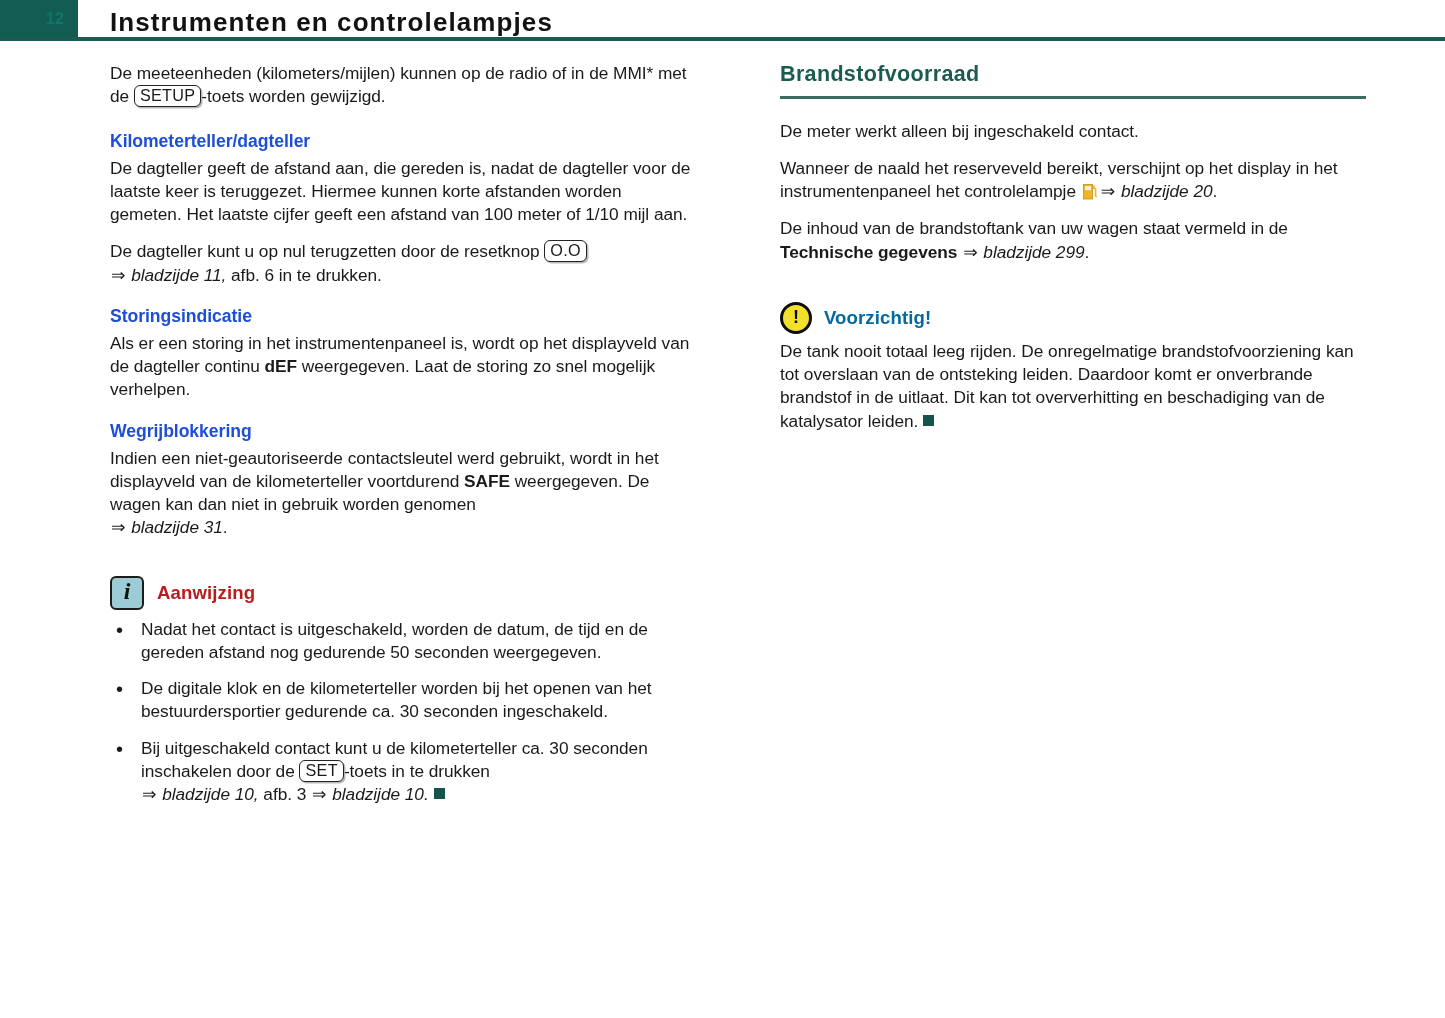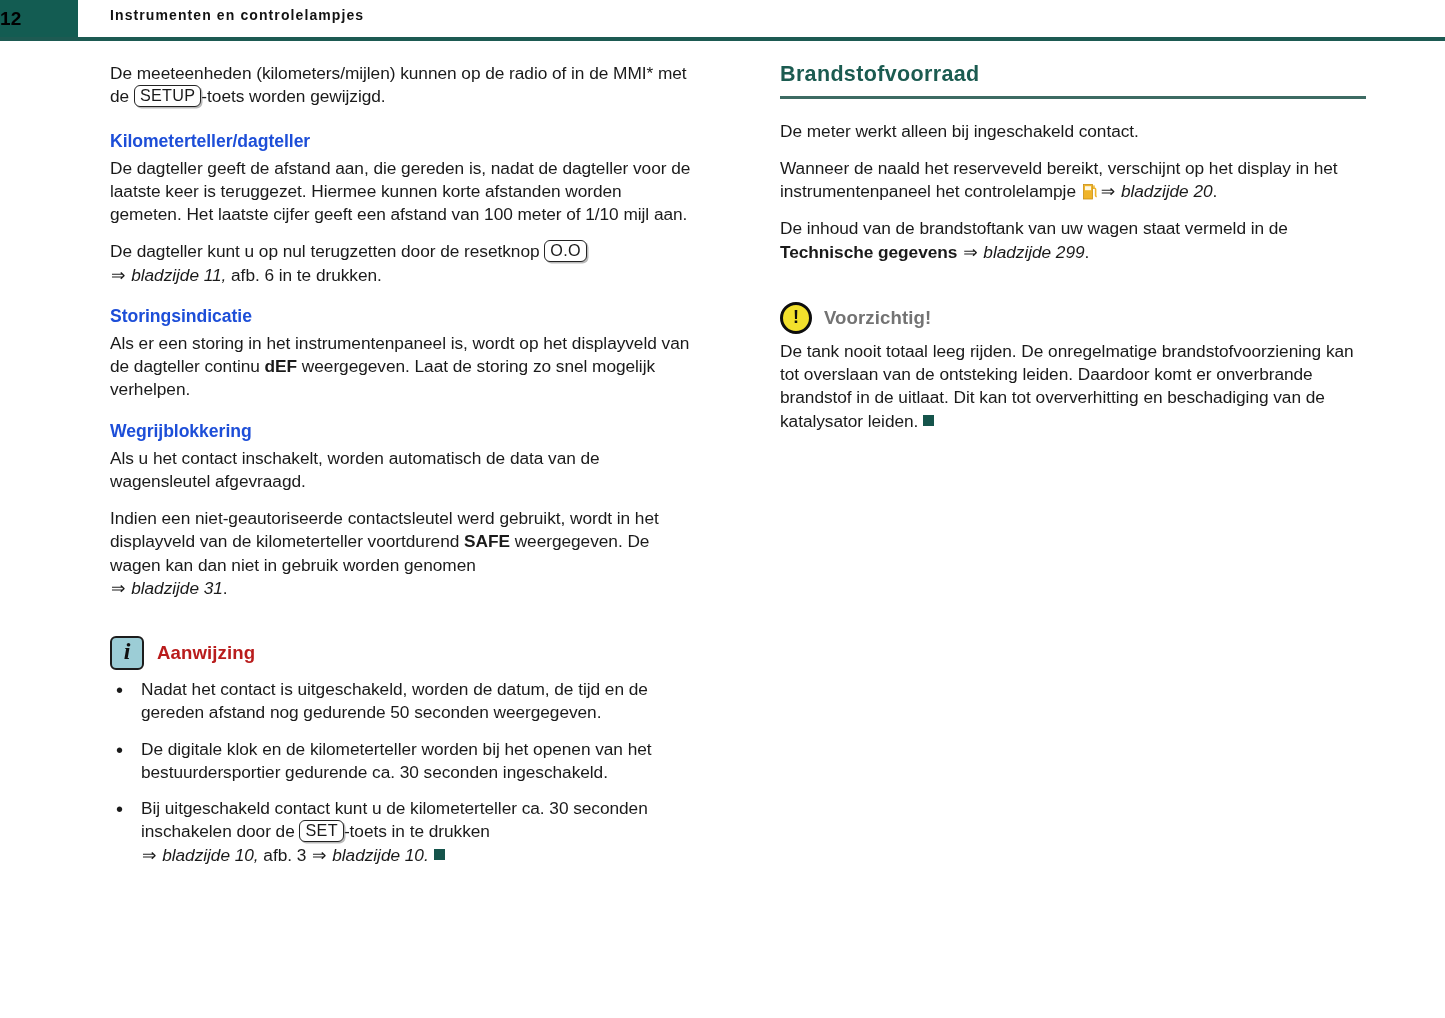--- a/index.html
+++ b/index.html
@@ -30,31 +30,31 @@
     height: 37px;
     background: #135c52;
   }
   .header-pagenum {
     position: absolute;
     left: 0;
     top: 0;
     width: 64px;
     height: 37px;
     line-height: 37px;
-    text-align: left;
-    color: #000000;
-    font-size: 19px;
+    text-align: right;
+    color: #0f766e;
+    font-size: 16px;
     font-weight: bold;
     letter-spacing: 0.2px;
   }
   .header-title {
     position: absolute;
     left: 110px;
     top: 7px;
-    font-size: 14px;
+    font-size: 26px;
     font-weight: bold;
     letter-spacing: 1.1px;
     color: #121212;
     white-space: nowrap;
   }
   .header-rule {
     position: absolute;
     left: 0;
     top: 37px;
     width: 1445px;
@@ -227,21 +227,21 @@
     font-family: "Liberation Sans", sans-serif;
     font-weight: bold;
     font-size: 18px;
     line-height: 25px;
     color: #0d0d0d;
   }
   .warn-title {
     margin-left: 12px;
     font-size: 18.6px;
     font-weight: bold;
-    color: #737373;
+    color: #0369a1;
     letter-spacing: 0.1px;
   }
 
   
   .icon-fuel {
     display: inline-block;
     width: 15px;
     height: 17px;
     vertical-align: -3px;
     margin: 0 2px;
@@ -264,21 +264,20 @@
     <p><span>De meeteenheden (kilometers/mijlen) kunnen op de radio of in de MMI* met de </span><span class="keycap">SETUP</span><span>-toets worden gewijzigd.</span></p>
 
     <h2 class="sub first">Kilometerteller/dagteller</h2>
     <p>De dagteller geeft de afstand aan, die gereden is, nadat de dagteller voor de laatste keer is teruggezet. Hiermee kunnen korte afstanden worden gemeten. Het laatste cijfer geeft een afstand van 100 meter of 1/10 mijl aan.</p>
     <p><span>De dagteller kunt u op nul terugzetten door de resetknop </span><span class="keycap">O.O</span><br><span class="arrow">⇒</span> <span class="ital">bladzijde 11,</span><span> afb. 6 in te drukken.</span></p>
 
     <h2 class="sub">Storingsindicatie</h2>
     <p><span>Als er een storing in het instrumentenpaneel is, wordt op het displayveld van de dagteller continu </span><b>dEF</b><span> weergegeven. Laat de storing zo snel mogelijk verhelpen.</span></p>
 
     <h2 class="sub">Wegrijblokkering</h2>
-    <p>Als u het contact inschakelt, worden automatisch de data van de wagensleutel afgevraagd.</p>
     <p><span>Indien een niet-geautoriseerde contactsleutel werd gebruikt, wordt in het displayveld van de kilometerteller voortdurend </span><b>SAFE</b><span> weergegeven. De wagen kan dan niet in gebruik worden genomen </span><br><span class="arrow">⇒</span> <span class="ital">bladzijde 31</span><span>.</span></p>
 
     <div class="note-head">
       <span class="icon-info"></span>
       <span class="note-title">Aanwijzing</span>
     </div>
 
     <ul class="bullets">
       <li><span>Nadat het contact is uitgeschakeld, worden de datum, de tijd en de gereden afstand nog gedurende 50 seconden weergegeven.</span></li>
       <li><span>De digitale klok en de kilometerteller worden bij het openen van het bestuurdersportier gedurende ca. 30 seconden ingeschakeld.</span></li>

